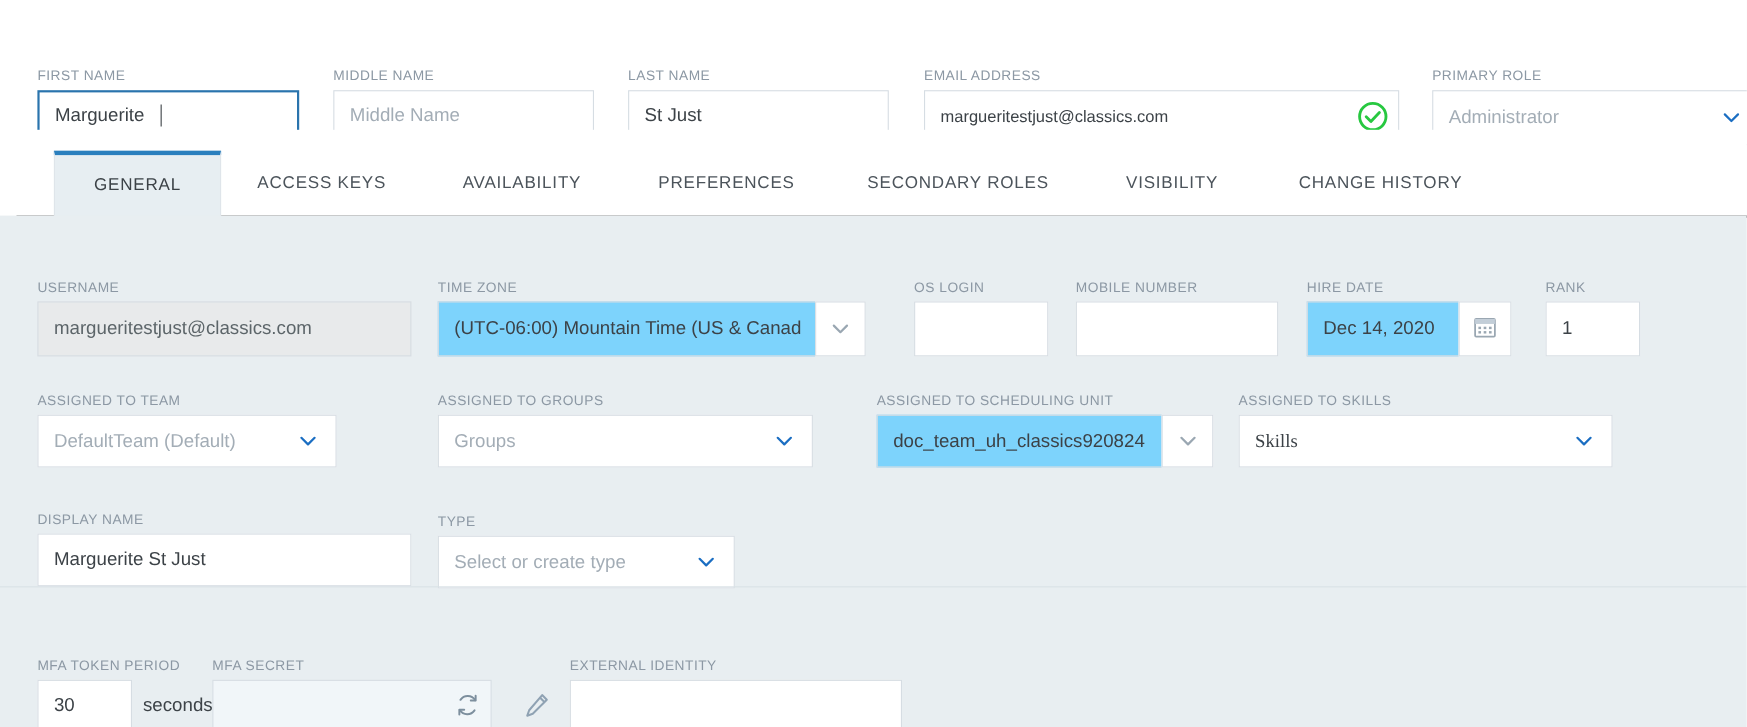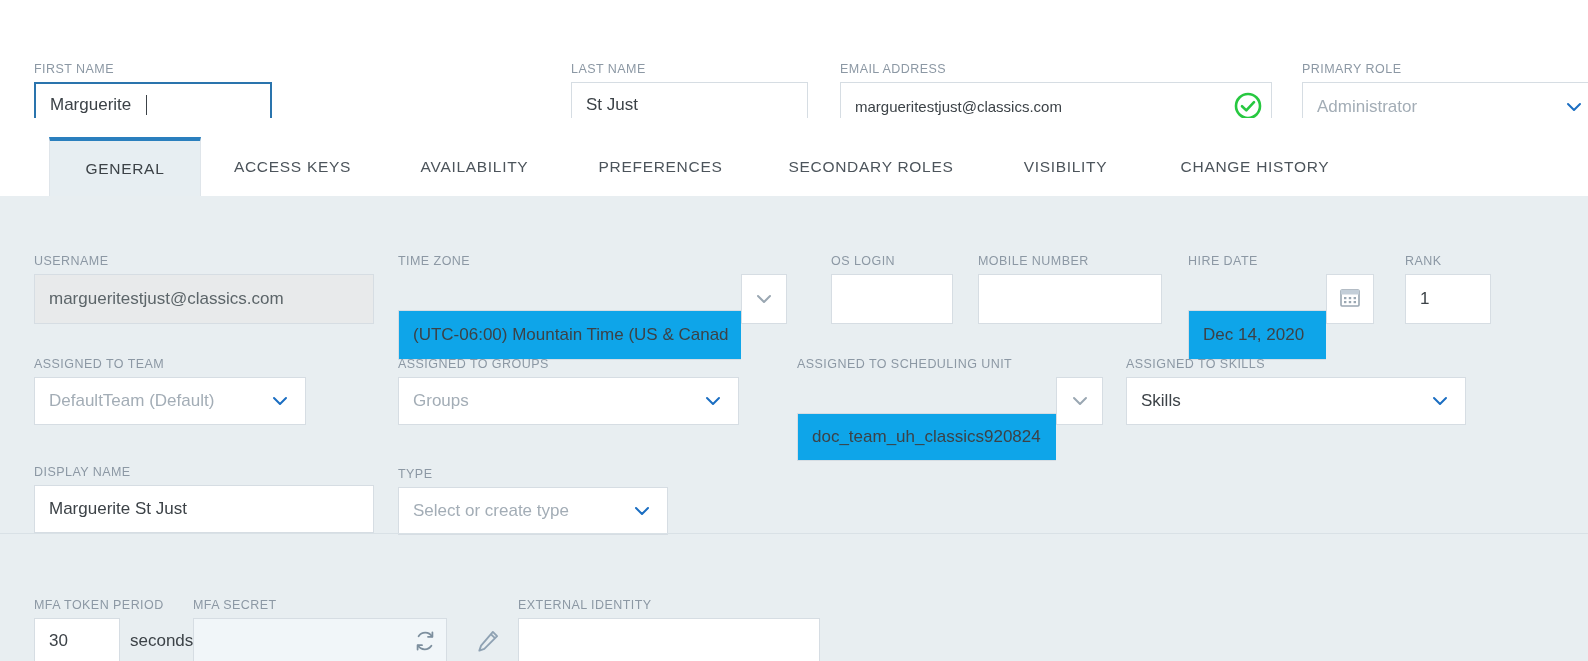--- a/index.html
+++ b/index.html
@@ -134,26 +134,25 @@
     width: 1588px; height: 1px;
     background: #d9e1e6;
   }
 
   
   .splitwrap { display: flex; align-items: stretch; }
   .splitwrap .valbox {
     box-sizing: border-box;
     border: 1px solid #d6dde3;
     border-right: none;
-    background: #0ea5e9;
+    background: #7dd3fc;
     height: 46px;
     display: flex;
     align-items: center;
     overflow: hidden;
-    margin-top: 36px;
   }
   .splitwrap .chevcell {
     box-sizing: border-box;
     border: 1px solid #d6dde3;
     background: #fff;
     height: 46px;
     width: 46px;
     display: flex;
     align-items: center;
     justify-content: center;
@@ -182,20 +181,26 @@
 <div id="header">
 
   <div class="hcol" style="left:34px; width:238px;">
     <div class="fld-label">FIRST NAME</div>
     <div class="box focused" style="width:238px;">
       <span class="val">Marguerite</span>
         <span class="caret"></span>
     </div>
   </div>
 
+  <div class="hcol" style="left:303px; width:237px;">
+    <div class="fld-label">MIDDLE NAME</div>
+    <div class="box" style="width:237px;">
+      <span class="ph">Middle Name</span>
+    </div>
+  </div>
 
   <div class="hcol" style="left:571px; width:237px;">
     <div class="fld-label">LAST NAME</div>
     <div class="box" style="width:237px;">
       <span class="val">St Just</span>
     </div>
   </div>
 
   <div class="hcol" style="left:840px; width:432px;">
     <div class="fld-label">EMAIL ADDRESS</div>
@@ -354,21 +359,21 @@
               <path d="M5 8 L11 14 L17 8" fill="none" stroke-width="2" stroke-linecap="round" stroke-linejoin="round"></path>
             </svg>
         </span>
       </div>
     </div>
   </div>
 
   <div class="fcol" style="left:1126px; top:113px; width:340px;">
     <div class="fld-label">ASSIGNED TO SKILLS</div>
     <div class="box" style="width:340px; height:48px;">
-      <span class="val" style="flex:1;">Skills</span>
+      <span class="val" style="flex:1;font-family:Liberation Serif, serif;">Skills</span>
       <span class="chev blue" style="margin-right:14px;">
         <svg viewBox="0 0 22 22">
             <path d="M5 8 L11 14 L17 8" fill="none" stroke-width="2" stroke-linecap="round" stroke-linejoin="round"></path>
           </svg>
       </span>
     </div>
   </div>
 
   <div class="fcol" style="left:34px; top:221px; width:340px;">
     <div class="fld-label">DISPLAY NAME</div>

